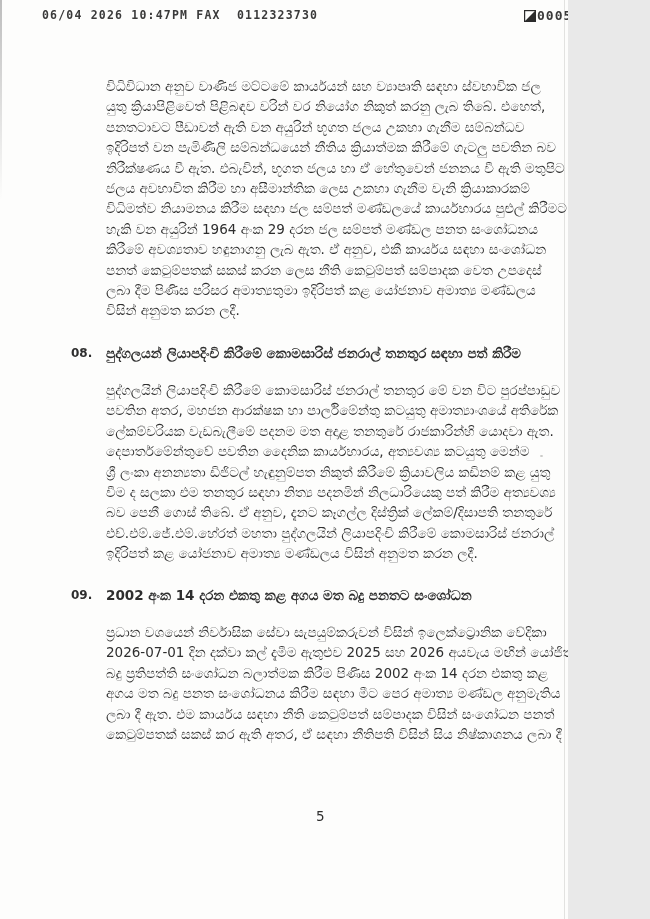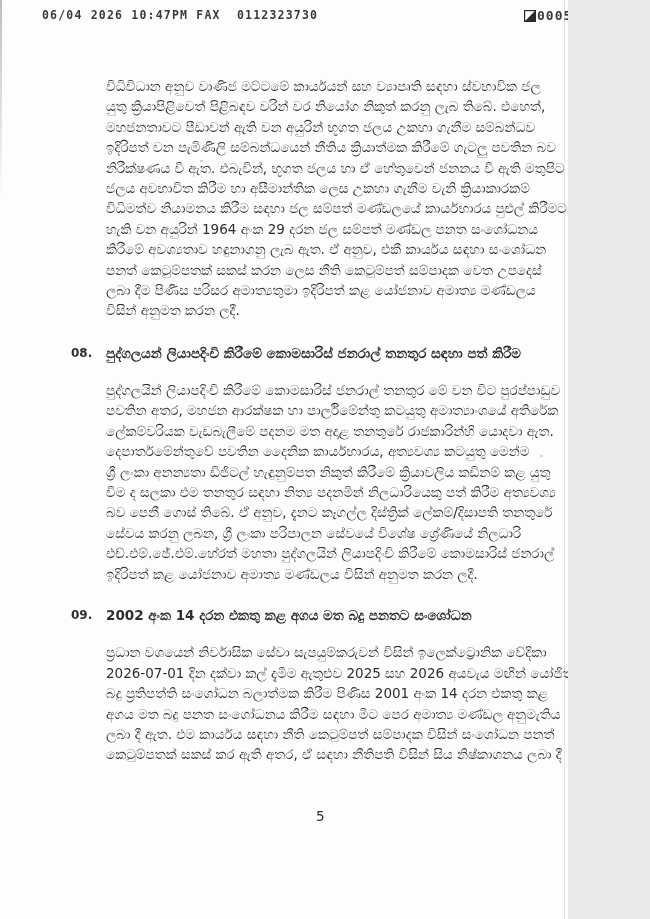--- a/index.html
+++ b/index.html
@@ -92,21 +92,21 @@
 
   <svg class="stray-svg" width="650" height="919">
     <line x1="612" y1="24" x2="617" y2="808" stroke="#5f5f5f" stroke-width="1.3" opacity="0.85"></line>
   </svg>
 
   <div class="doc">
 
     <div class="intro">
         <div class="tline">විධිවිධාන අනුව වාණිජ මට්ටමේ කාර්යයන් සහ ව්‍යාපෘති සඳහා ස්වභාවික ජල</div>
         <div class="tline">යුතු ක්‍රියාපිළිවෙත් පිළිබඳව වරින් වර නියෝග නිකුත් කරනු ලැබ තිබේ. එහෙත්,</div>
-        <div class="tline">මහජනතාවට පීඩාවන් ඇති වන අයුරින් භූගත ජලය උකහා ගැනීම සම්බන්ධව</div>
+        <div class="tline">පනතටාවට පීඩාවන් ඇති වන අයුරින් භූගත ජලය උකහා ගැනීම සම්බන්ධව</div>
         <div class="tline">ඉදිරිපත් වන පැමිණිලි සම්බන්ධයෙන් නීතිය ක්‍රියාත්මක කිරීමේ ගැටලු පවතින බව</div>
         <div class="tline">නිරීක්ෂණය වී ඇත. එබැවින්, භූගත ජලය හා ඒ හේතුවෙන් ජනනය වී ඇති මතුපිට</div>
         <div class="tline">ජලය අවභාවිත කිරීම හා අසීමාන්තික ලෙස උකහා ගැනීම වැනි ක්‍රියාකාරකම්</div>
         <div class="tline">විධිමත්ව නියාමනය කිරීම සඳහා ජල සම්පත් මණ්ඩලයේ කාර්යභාරය පුළුල් කිරීමට</div>
         <div class="tline">හැකි වන අයුරින් 1964 අංක 29 දරන ජල සම්පත් මණ්ඩල පනත සංශෝධනය</div>
         <div class="tline">කිරීමේ අවශ්‍යතාව හඳුනාගනු ලැබ ඇත. ඒ අනුව, එකී කාර්යය සඳහා සංශෝධන</div>
         <div class="tline">පනත් කෙටුම්පතක් සකස් කරන ලෙස නීති කෙටුම්පත් සම්පාදක වෙත උපදෙස්</div>
         <div class="tline">ලබා දීම පිණිස පරිසර අමාත්‍යතුමා ඉදිරිපත් කළ යෝජනාව අමාත්‍ය මණ්ඩලය</div>
         <div class="tline">විසින් අනුමත කරන ලදී.</div>
       </div>
@@ -116,35 +116,34 @@
       <div class="sec-content">
         <div class="sec-heading">පුද්ගලයන් ලියාපදිංචි කිරීමේ කොමසාරිස් ජනරාල් තනතුර සඳහා පත් කිරීම</div>
         <div>
             <div class="tline">පුද්ගලයින් ලියාපදිංචි කිරීමේ කොමසාරිස් ජනරාල් තනතුර මේ වන විට පුරප්පාඩුව</div>
             <div class="tline">පවතින අතර, මහජන ආරක්ෂක හා පාර්ලිමේන්තු කටයුතු අමාත්‍යාංශයේ අතිරේක</div>
             <div class="tline">ලේකම්වරියක වැඩබැලීමේ පදනම මත අදාළ තනතුරේ රාජකාරින්හි යොදවා ඇත.</div>
             <div class="tline">දෙපාර්තමේන්තුවේ පවතින දෛනික කාර්යභාරය, අත්‍යවශ්‍ය කටයුතු මෙන්ම</div>
             <div class="tline">ශ්‍රී ලංකා අනන්‍යතා ඩිජිටල් හැඳුනුම්පත නිකුත් කිරීමේ ක්‍රියාවලිය කඩිනම් කළ යුතු</div>
             <div class="tline">වීම ද සලකා එම තනතුර සඳහා නිත්‍ය පදනමින් නිලධාරියෙකු පත් කිරීම අත්‍යවශ්‍ය</div>
             <div class="tline">බව පෙනී ගොස් තිබේ. ඒ අනුව, දැනට කෑගල්ල දිස්ත්‍රික් ලේකම්/දිසාපති තනතුරේ</div>
-            <div class="tline">සේවය කරනු ලබන, ශ්‍රී ලංකා පරිපාලන සේවයේ විශේෂ ශ්‍රේණියේ නිලධාරි</div>
             <div class="tline">එච්.එම්.ජේ.එම්.හේරත් මහතා පුද්ගලයින් ලියාපදිංචි කිරීමේ කොමසාරිස් ජනරාල්</div>
             <div class="tline">ඉදිරිපත් කළ යෝජනාව අමාත්‍ය මණ්ඩලය විසින් අනුමත කරන ලදී.</div>
           </div>
       </div>
     </div>
 
     <div class="section sec-09">
       <div class="sec-num">09.</div>
       <div class="sec-content">
         <div class="sec-heading">2002 අංක 14 දරන එකතු කළ අගය මත බදු පනතට සංශෝධන</div>
         <div>
             <div class="tline">ප්‍රධාන වශයෙන් නිර්වාසික සේවා සැපයුම්කරුවන් විසින් ඉලෙක්ට්‍රොනික වේදිකා</div>
             <div class="tline">2026-07-01 දින දක්වා කල් දැමීම ඇතුළුව 2025 සහ 2026 අයවැය මඟින් යෝජිත</div>
-            <div class="tline">බදු ප්‍රතිපත්ති සංශෝධන බලාත්මක කිරීම පිණිස 2001 අංක 14 දරන එකතු කළ</div>
+            <div class="tline">බදු ප්‍රතිපත්ති සංශෝධන බලාත්මක කිරීම පිණිස 2002 අංක 14 දරන එකතු කළ</div>
             <div class="tline">අගය මත බදු පනත සංශෝධනය කිරීම සඳහා මීට පෙර අමාත්‍ය මණ්ඩල අනුමැතිය</div>
             <div class="tline">ලබා දී ඇත. එම කාර්යය සඳහා නීති කෙටුම්පත් සම්පාදක විසින් සංශෝධන පනත්</div>
             <div class="tline">කෙටුම්පතක් සකස් කර ඇති අතර, ඒ සඳහා නීතිපති විසින් සිය නිෂ්කාශනය ලබා දී</div>
           </div>
       </div>
     </div>
 
   </div>
 
   <div class="page-number">5</div>

